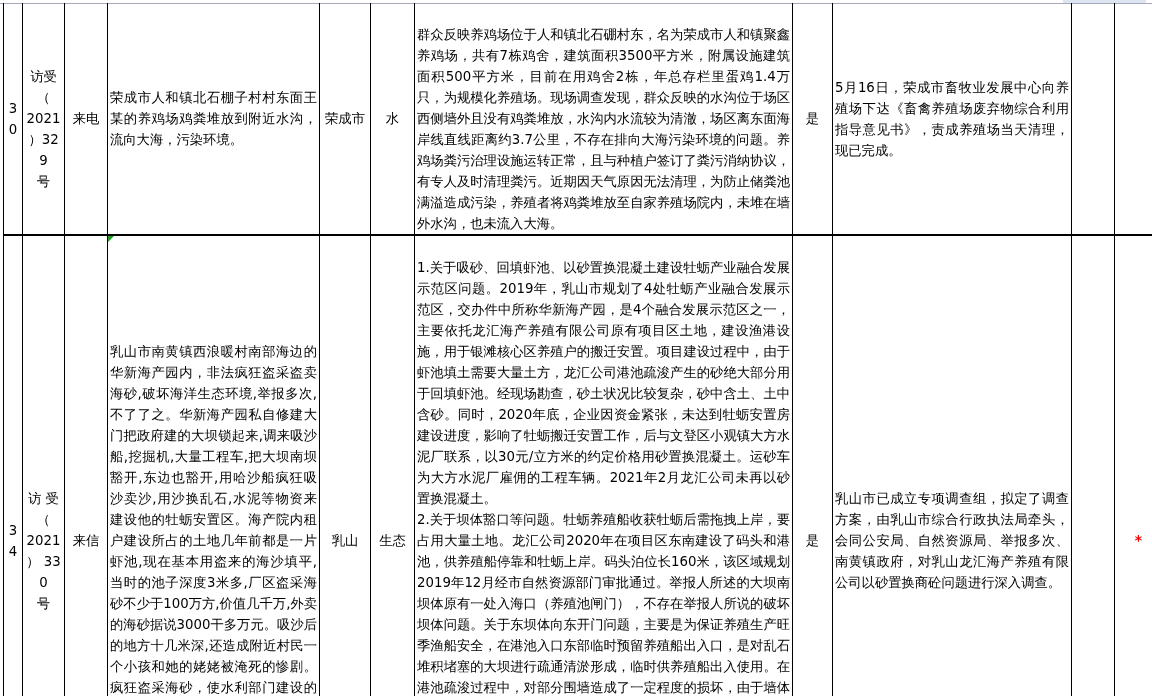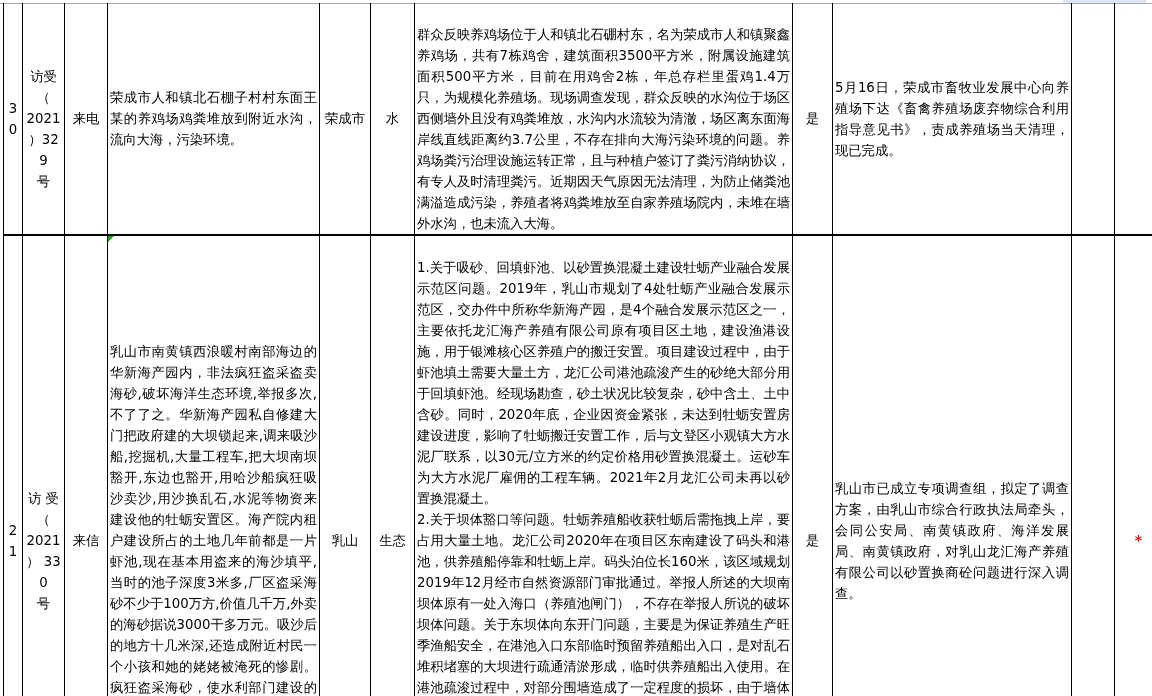--- a/index.html
+++ b/index.html
@@ -94,21 +94,21 @@
       <td>
         <span></span>
       </td>
       <td class="flag">
         <span></span>
       </td>
     </tr>
 
     <tr class="row-b" style="height:497px">
       <td class="center">
-        <span>21</span>
+        <span>34</span>
       </td>
       <td class="center pre">
         <span>访 受
 （
 2021
 ） 330
 号</span>
       </td>
       <td class="center">
         <span>来信</span>
@@ -125,21 +125,21 @@
       </td>
       <td class="longtext pre">
         <span>1.关于吸砂、回填虾池、以砂置换混凝土建设牡蛎产业融合发展示范区问题。2019年，乳山市规划了4处牡蛎产业融合发展示范区，交办件中所称华新海产园，是4个融合发展示范区之一，主要依托龙汇海产养殖有限公司原有项目区土地，建设渔港设施，用于银滩核心区养殖户的搬迁安置。项目建设过程中，由于虾池填土需要大量土方，龙汇公司港池疏浚产生的砂绝大部分用于回填虾池。经现场勘查，砂土状况比较复杂，砂中含土、土中含砂。同时，2020年底，企业因资金紧张，未达到牡蛎安置房建设进度，影响了牡蛎搬迁安置工作，后与文登区小观镇大方水泥厂联系，以30元/立方米的约定价格用砂置换混凝土。运砂车为大方水泥厂雇佣的工程车辆。2021年2月龙汇公司未再以砂置换混凝土。
 2.关于坝体豁口等问题。牡蛎养殖船收获牡蛎后需拖拽上岸，要占用大量土地。龙汇公司2020年在项目区东南建设了码头和港池，供养殖船停靠和牡蛎上岸。码头泊位长160米，该区域规划2019年12月经市自然资源部门审批通过。举报人所述的大坝南坝体原有一处入海口（养殖池闸门），不存在举报人所说的破坏坝体问题。关于东坝体向东开门问题，主要是为保证养殖生产旺季渔船安全，在港池入口东部临时预留养殖船出入口，是对乱石堆积堵塞的大坝进行疏通清淤形成，临时供养殖船出入使用。在港池疏浚过程中，对部分围墙造成了一定程度的损坏，由于墙体损坏处距东部大坝较远，不影响大坝安全。
 3.关于附近村民被淹死问题。2020年10月5日12时，在南黄镇西浪暖村海边一老人和一小孩在赶海时落水，傍晚时分，在文登区小观镇二王家村海域发现两人，经查系小观镇许家村谭树芹和宋童童，二人系祖孙关系，家属对二人溺水身亡死因无异议。经查阅询问笔录，事发地为小观镇黄垒河西岸入海口处，与港池疏浚无关。</span>
       </td>
       <td class="center">
         <span>是</span>
       </td>
       <td class="longtext">
-        <span>乳山市已成立专项调查组，拟定了调查方案，由乳山市综合行政执法局牵头，会同公安局、南黄镇政府、海洋发展局、南黄镇政府，对乳山龙汇海产养殖有限公司以砂置换商砼问题进行深入调查。</span>
+        <span>乳山市已成立专项调查组，拟定了调查方案，由乳山市综合行政执法局牵头，会同公安局、自然资源局、举报多次、南黄镇政府，对乳山龙汇海产养殖有限公司以砂置换商砼问题进行深入调查。</span>
       </td>
       <td>
         <span></span>
       </td>
       <td class="flag">
         <span>*</span>
       </td>
     </tr>
 
   </tbody>

